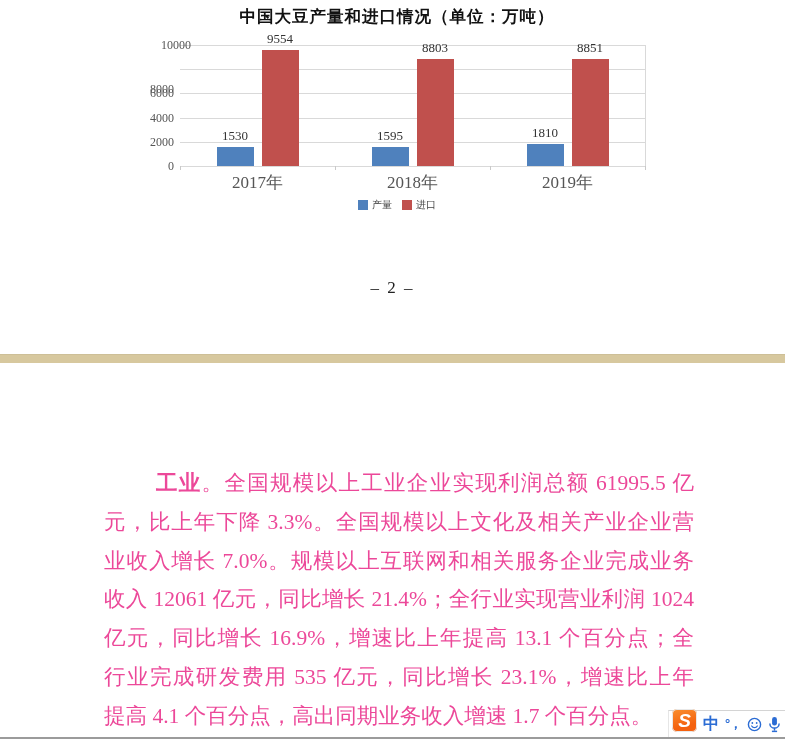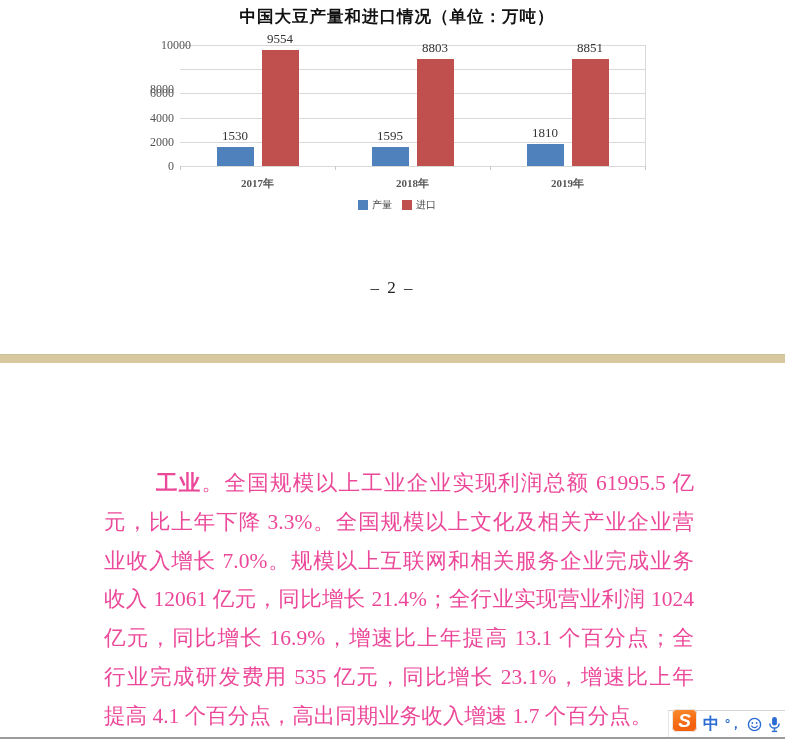--- a/index.html
+++ b/index.html
@@ -16,21 +16,21 @@
     letter-spacing:1px;
   }
   .gridline{position:absolute;height:1px;background:var(--grid);}
   .vborder{position:absolute;width:1px;background:var(--grid);}
   .ytick{
     position:absolute;text-align:right;font-size:12px;color:#555;line-height:14px;
   }
   .bar{position:absolute;}
   .dlabel{position:absolute;text-align:center;font-size:13px;color:#333;line-height:16px;}
   .xtick{position:absolute;width:1px;height:4px;background:#c9c9c9;}
-  .xlabel{position:absolute;text-align:center;font-size:11px;color:#555;line-height:14px;font-weight:bold;}
+  .xlabel{position:absolute;text-align:center;font-size:17px;color:#555;line-height:14px;}
   .legend{
     position:absolute;left:152px;top:198px;width:490px;
     display:flex;justify-content:center;align-items:center;gap:10px;
     font-size:10px;color:#444;
   }
   .legend-entry{display:flex;align-items:center;gap:4px;}
   .legend-swatch{width:10px;height:10px;display:inline-block;}
   
   .page-num{
     position:absolute;left:0;top:278px;width:785px;text-align:center;

